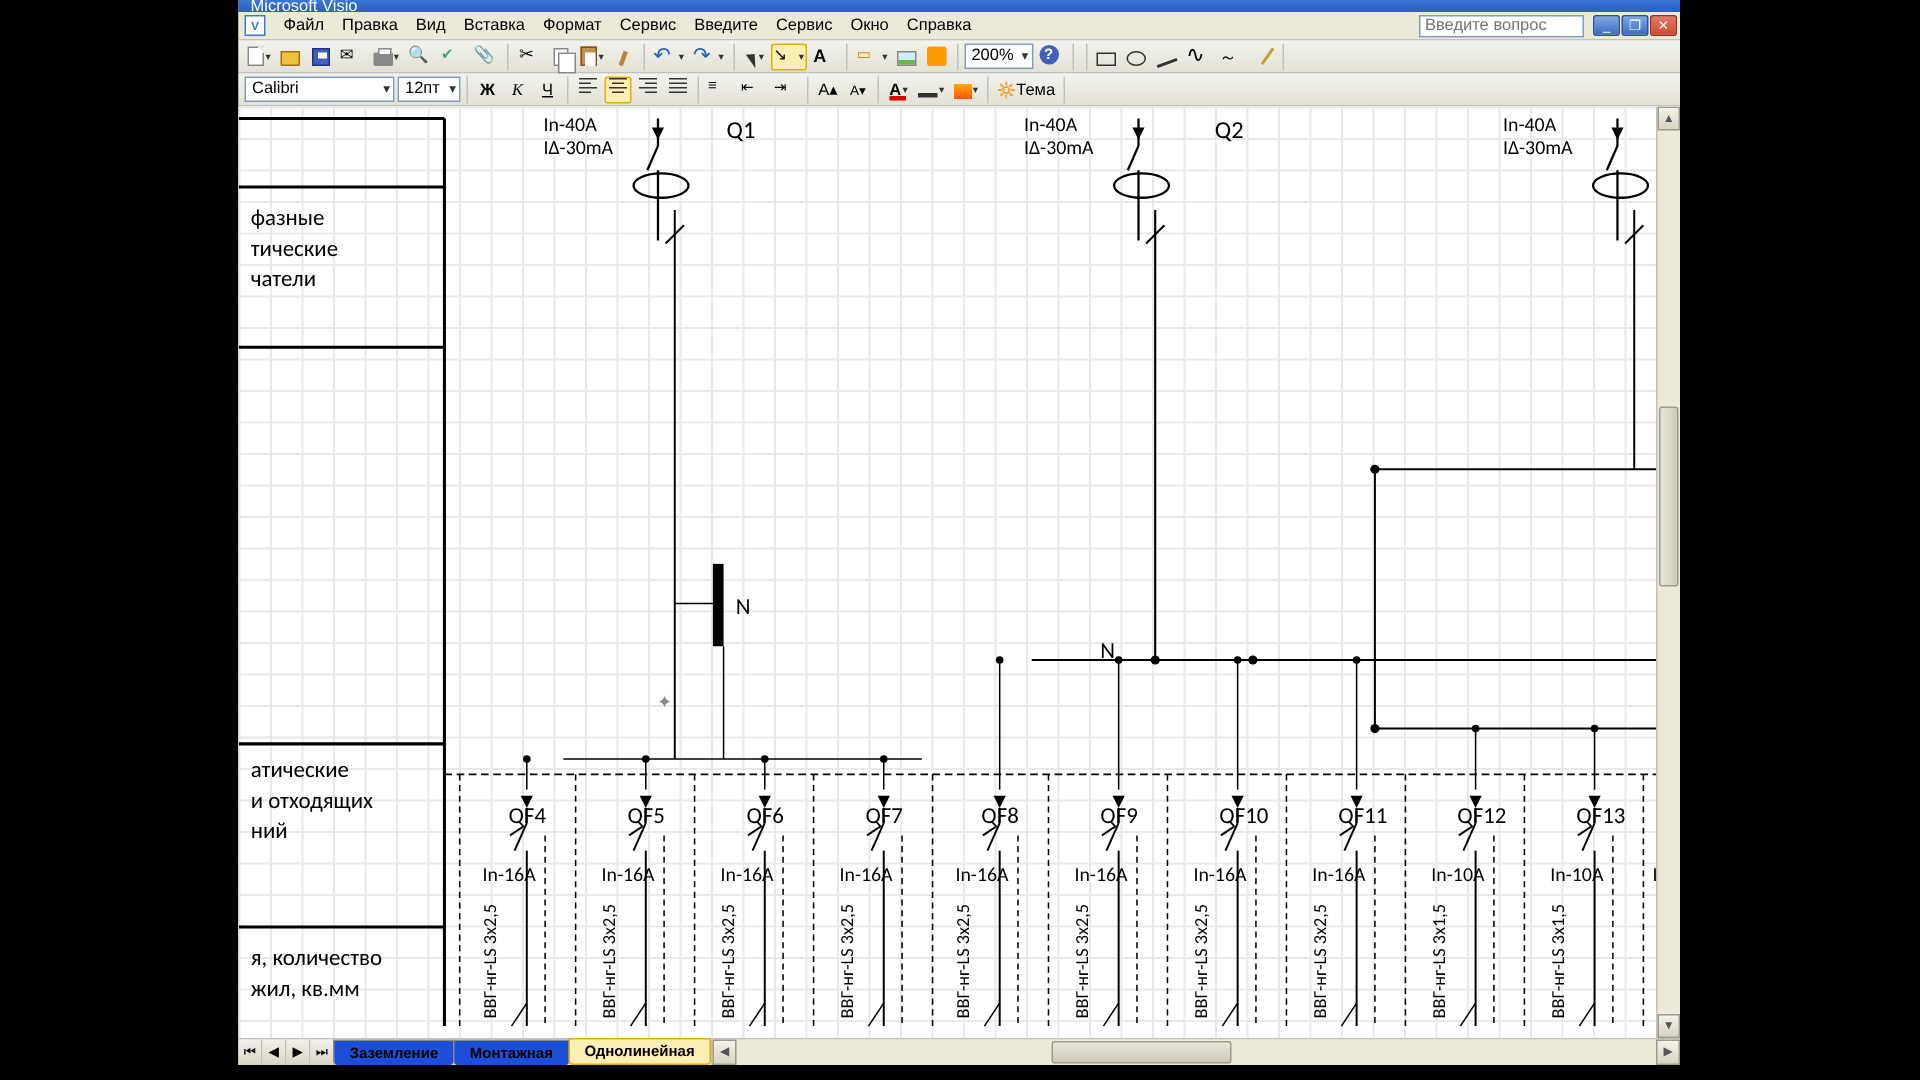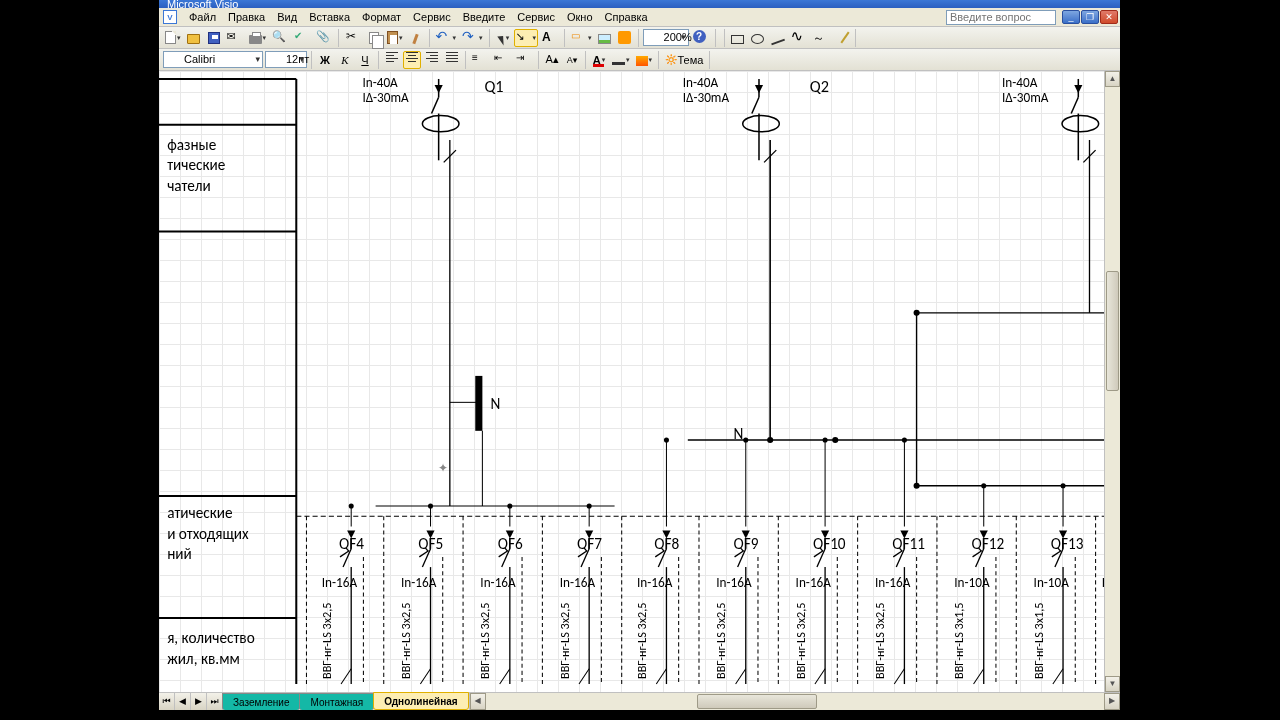--- a/index.html
+++ b/index.html
@@ -21,21 +21,21 @@
   .menubar .search input { font-size: 11px; width: 110px; height: 15px; border: 1px solid #7f9db9; padding: 0 3px; }
   .menubar .winbtns { display: flex; gap: 1px; margin-right: 2px; }
   .menubar .winbtns div { width: 18px; height: 14px; background: linear-gradient(#7ea6e0,#3b6fc8); border: 1px solid #2a4f9e; color:#fff; font-size:9px; text-align:center; line-height:12px; border-radius:2px;}
   .menubar .winbtns .close { background: linear-gradient(#e07a6a,#d04a2a); border-color:#a02a1a;}
 
   
   .toolbar { height: 22px; background: linear-gradient(#f3f3ee,#e3e1d4); border-bottom: 1px solid #c0c0c0; display: flex; align-items: center; padding: 0 4px; gap: 2px; font-size: 11px; }
   .toolbar .btn, .toolbar .sep { height: 18px; display: flex; align-items: center; justify-content: center; }
   .toolbar .btn { min-width: 18px; padding: 0 1px; cursor: pointer; border: 1px solid transparent; border-radius: 2px; }
   .toolbar .sep { width: 1px; background: #c0c0c0; margin: 0 2px; }
-  .toolbar .combo { border: 1px solid #7f9db9; background: #fff; height: 17px; padding: 0 14px 0 20px; position: relative; font-size: 11px; line-height: 15px;}
+  .toolbar .combo { border: 1px solid #7f9db9; background: #fff; height: 17px; padding: 0 14px 0 4px; position: relative; font-size: 11px; line-height: 15px;}
   .toolbar .combo::after { content: "▾"; position: absolute; right: 2px; top: 0; font-size: 9px; color: #333; }
   .toolbar .drop::after { content: "▾"; font-size: 7px; margin-left: 1px; color: #333; }
   .ico { width: 16px; height: 16px; display: inline-block; position: relative; }
   
   .ic-new { border:1px solid #888; background:#fff; width:11px;height:13px; position:relative;}
   .ic-new::after{content:"";position:absolute;right:-1px;top:-1px;border-left:4px solid #fff;border-top:4px solid #ece9d8;}
   .ic-open { width:13px;height:10px;background:#f0c040;border:1px solid #a07010;border-radius:0 0 1px 1px;margin-top:3px;}
   .ic-save { width:12px;height:12px;background:#4060c0;border:1px solid #203080;}
   .ic-save::after{content:"";position:absolute;left:3px;top:2px;width:6px;height:4px;background:#fff;}
   .ic-print{width:13px;height:9px;background:#888;margin-top:4px;border-radius:1px;}
@@ -86,21 +86,21 @@
   .scroll-v { position: absolute; right: 0; top: 0; bottom: 0; width: 16px; background: #ece9d8; border-left: 1px solid #c0c0c0; }
   .scroll-v .thumb { position: absolute; left: 1px; right: 1px; top: 200px; height: 120px; background: linear-gradient(90deg,#e8e6da,#cfcabb); border: 1px solid #9e9a87; border-radius: 2px; }
   .scroll-v .arr { position: absolute; left: 0; right: 0; height: 16px; background: linear-gradient(#f3f1e9,#d8d4c4); border: 1px solid #9e9a87; text-align:center; font-size:8px; line-height:14px; color:#555;}
   .scroll-v .arr.up { top: 0; } .scroll-v .arr.down { bottom: 0; }
 
   
   .tabrow { height: 18px; background: #ece9d8; border-top: 1px solid #c0c0c0; display: flex; align-items: stretch; font-size: 10px; }
   .tabrow .nav { display: flex; }
   .tabrow .nav div { width: 16px; border-right: 1px solid #c0c0c0; text-align: center; line-height: 16px; font-size: 9px; cursor: pointer; background: linear-gradient(#f3f1e9,#d8d4c4);}
   .tabrow .tabs { display: flex; align-items: flex-end; }
-  .tabrow .tab { padding: 2px 10px 1px; background: #14b8a6; border: 1px solid #888; border-bottom: none; margin-left: -1px; cursor: pointer; border-radius: 0 0 3px 3px; transform: translateY(0); font-size:10px; line-height:13px;}
+  .tabrow .tab { padding: 2px 10px 1px; background: #1d4ed8; border: 1px solid #888; border-bottom: none; margin-left: -1px; cursor: pointer; border-radius: 0 0 3px 3px; transform: translateY(0); font-size:10px; line-height:13px;font-weight:bold;}
   .tabrow .tab.active { background: #fff; font-weight: bold; }
   .tabrow .hsb { flex: 1; position: relative; border-left: 1px solid #c0c0c0; background:#ece9d8;}
   .tabrow .hsb .thumb{position:absolute;left:35%;top:1px;bottom:1px;width:120px;background:linear-gradient(#e8e6da,#cfcabb);border:1px solid #9e9a87;border-radius:2px;}
   .tabrow .hsb .arr{position:absolute;top:0;bottom:0;width:16px;background:linear-gradient(#f3f1e9,#d8d4c4);border:1px solid #9e9a87;text-align:center;font-size:8px;line-height:14px;color:#555;}
   .tabrow .hsb .arr.l{left:0;} .tabrow .hsb .arr.r{right:0;}
 
   
   .statusbar { height: 18px; background: #ece9d8; border-top: 1px solid #c0c0c0; display: flex; align-items: center; font-size: 10px; padding: 0 6px; gap: 30px; color: #333;}
   .statusbar .cell { white-space: nowrap; }
   .statusbar .page { margin-left: auto; }

